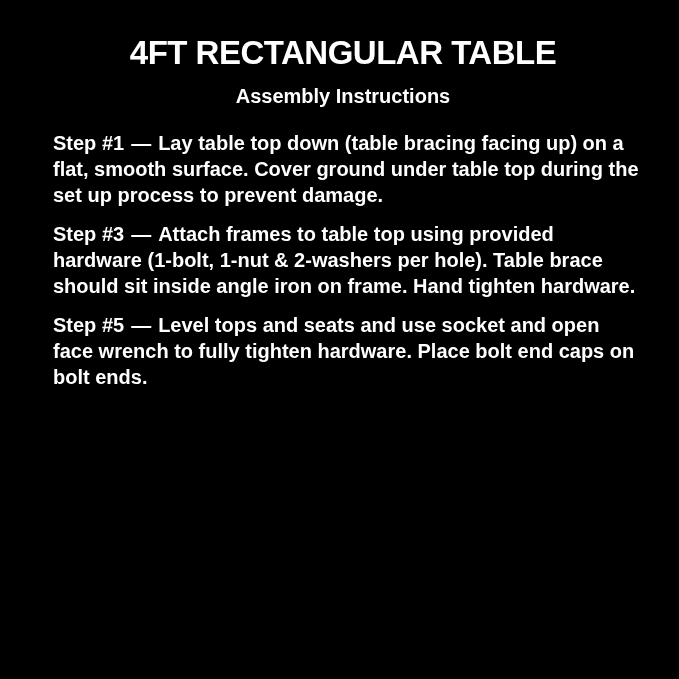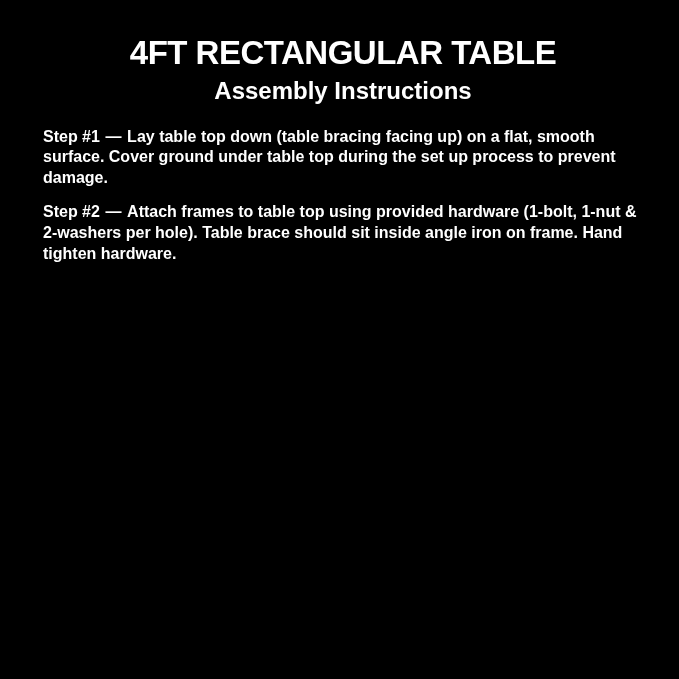--- a/index.html
+++ b/index.html
@@ -23,47 +23,48 @@
     text-align: center;
     margin-bottom: 22px;
   }
   .title {
     font-size: 33px;
     line-height: 1.18;
     letter-spacing: -0.5px;
     margin: 0 0 4px 0;
   }
   .subtitle {
-    font-size: 24px;
+    font-size: 20px;
     line-height: 1.15;
-    margin: 4px;
+    margin: 12px;
   }
   .steps {
     max-width: 600px;
   }
   .step {
-    font-size: 16px;
+    font-size: 20px;
     line-height: 1.3;
-    margin: 0 0 13px 0;
+    margin: 0 0 13px 10px;
     text-align: left;
   }
   .step-separator {
     margin: 0 0.35em;
   }
 </style>
 </head>
 <body>
 
 <div class="canvas">
   <div class="header">
     <h1 class="title">4FT RECTANGULAR TABLE</h1>
     <h2 class="subtitle">Assembly Instructions</h2>
   </div>
 
   <div class="steps">
     <p class="step"><span>Step #1</span><span class="step-separator">—</span><span>Lay table top down (table bracing facing up) on a flat, smooth surface. Cover ground under table top during the set up process to prevent damage.</span></p>
 
-    <p class="step"><span>Step #2</span><span class="step-separator">—</span><span>Attach frames to table top using provided hardware (1-bolt, 1-nut &amp; 2-washers per hole). Table brace should sit inside angle iron on frame. Hand tighten hardware.</span></p>
+    <p class="step"><span>Step #3</span><span class="step-separator">—</span><span>Attach frames to table top using provided hardware (1-bolt, 1-nut &amp; 2-washers per hole). Table brace should sit inside angle iron on frame. Hand tighten hardware.</span></p>
 
 
 
+    <p class="step"><span>Step #5</span><span class="step-separator">—</span><span>Level tops and seats and use socket and open face wrench to fully tighten hardware. Place bolt end caps on bolt ends.</span></p>
   </div>
 </div>
 
 </body></html>

